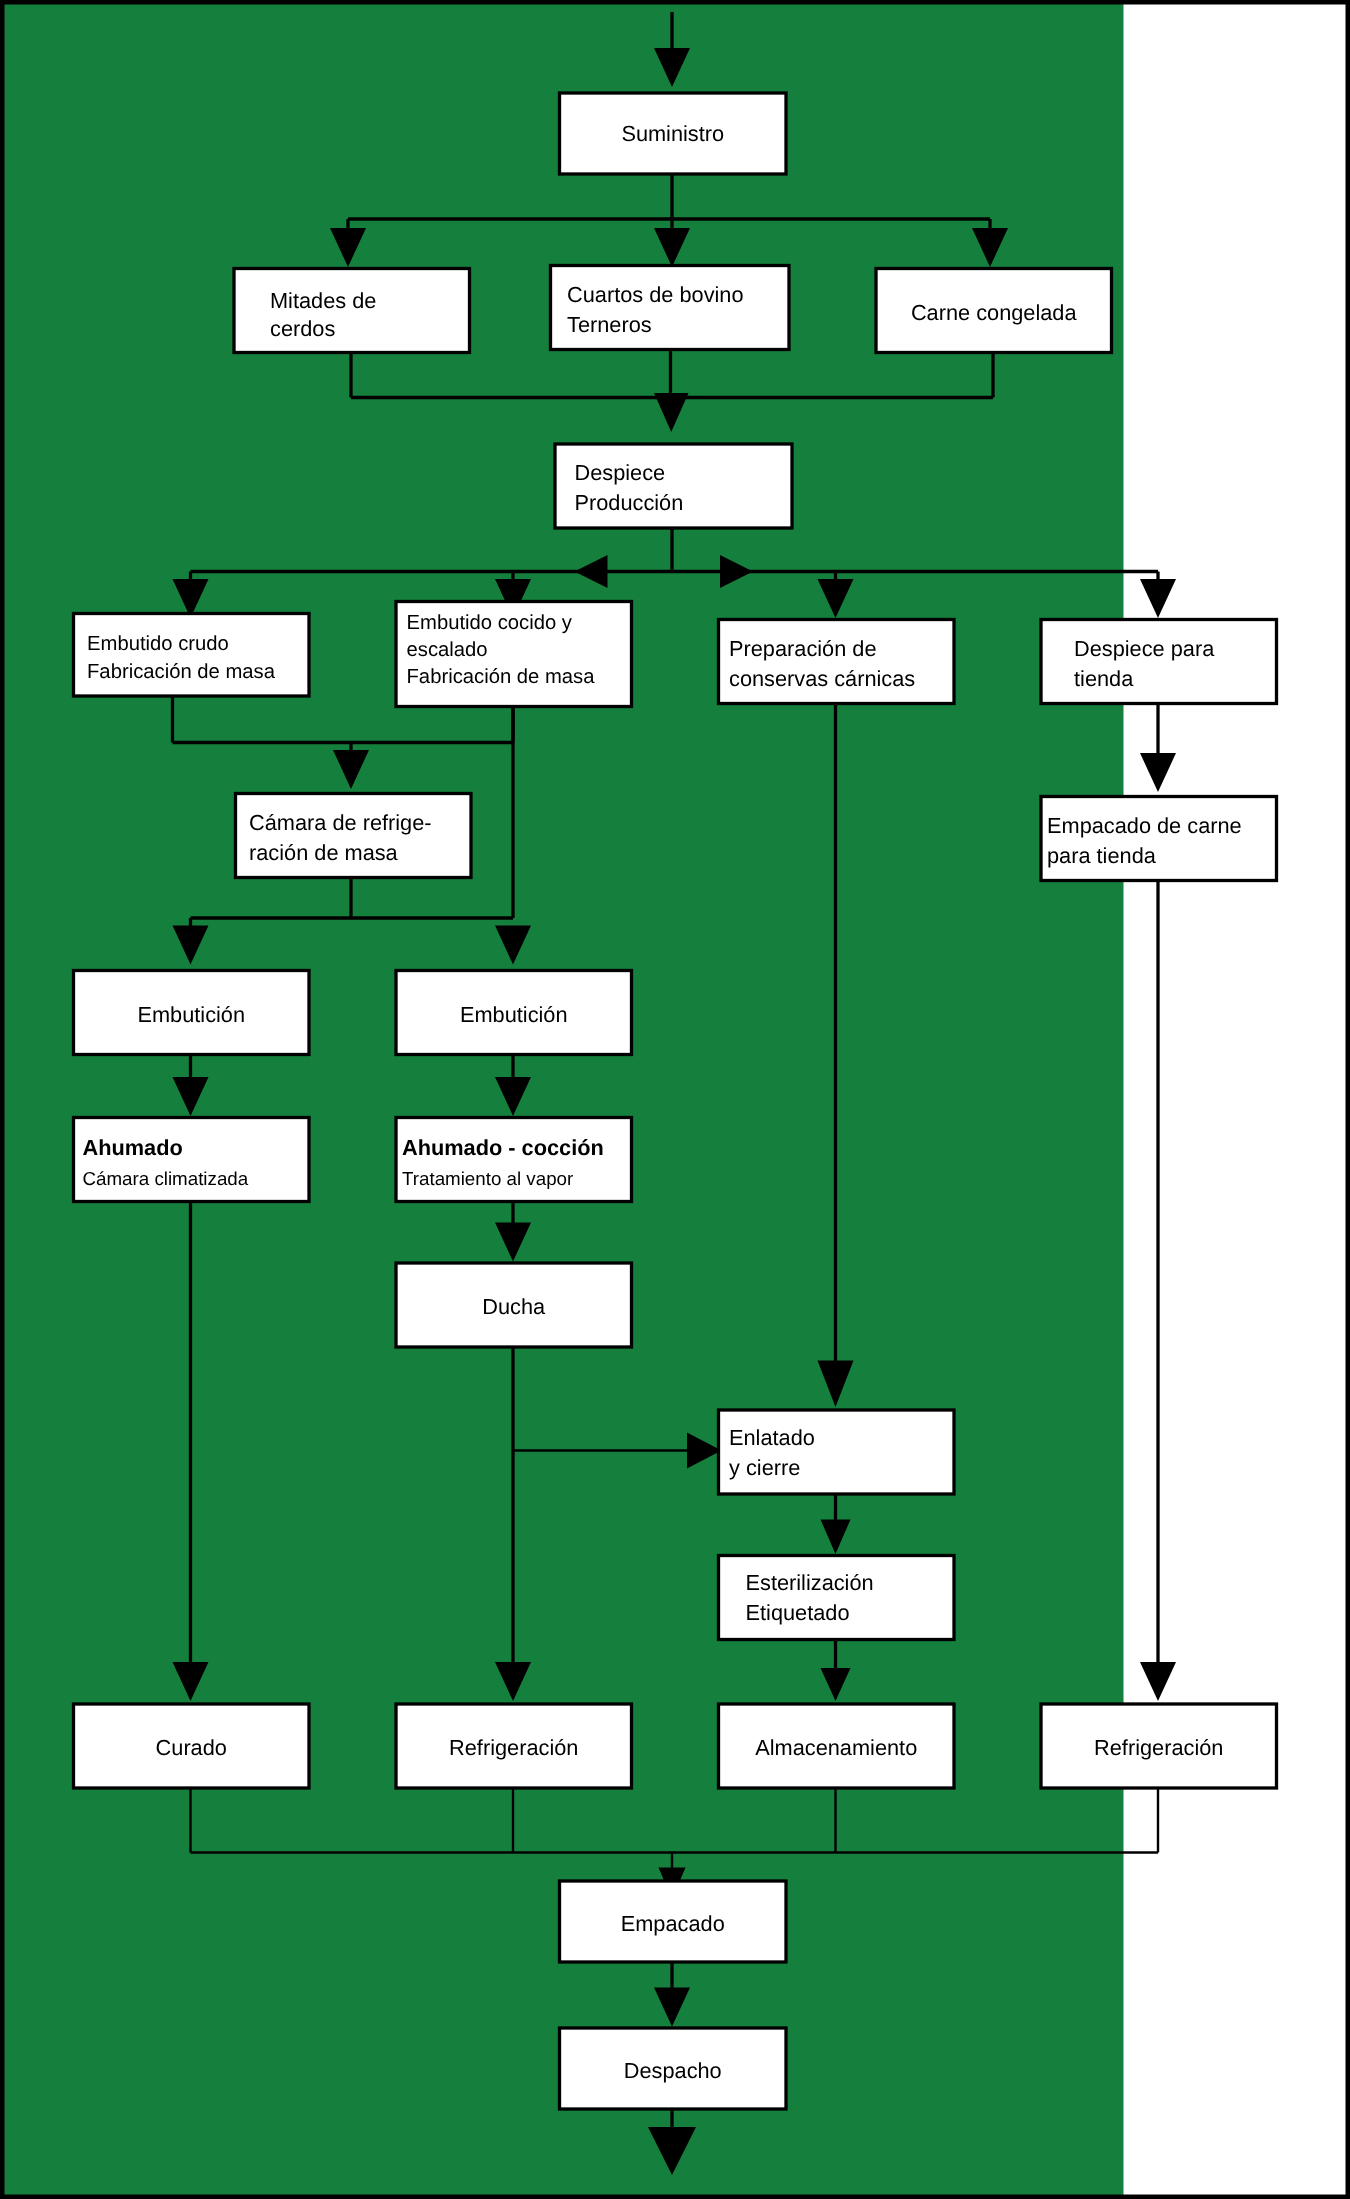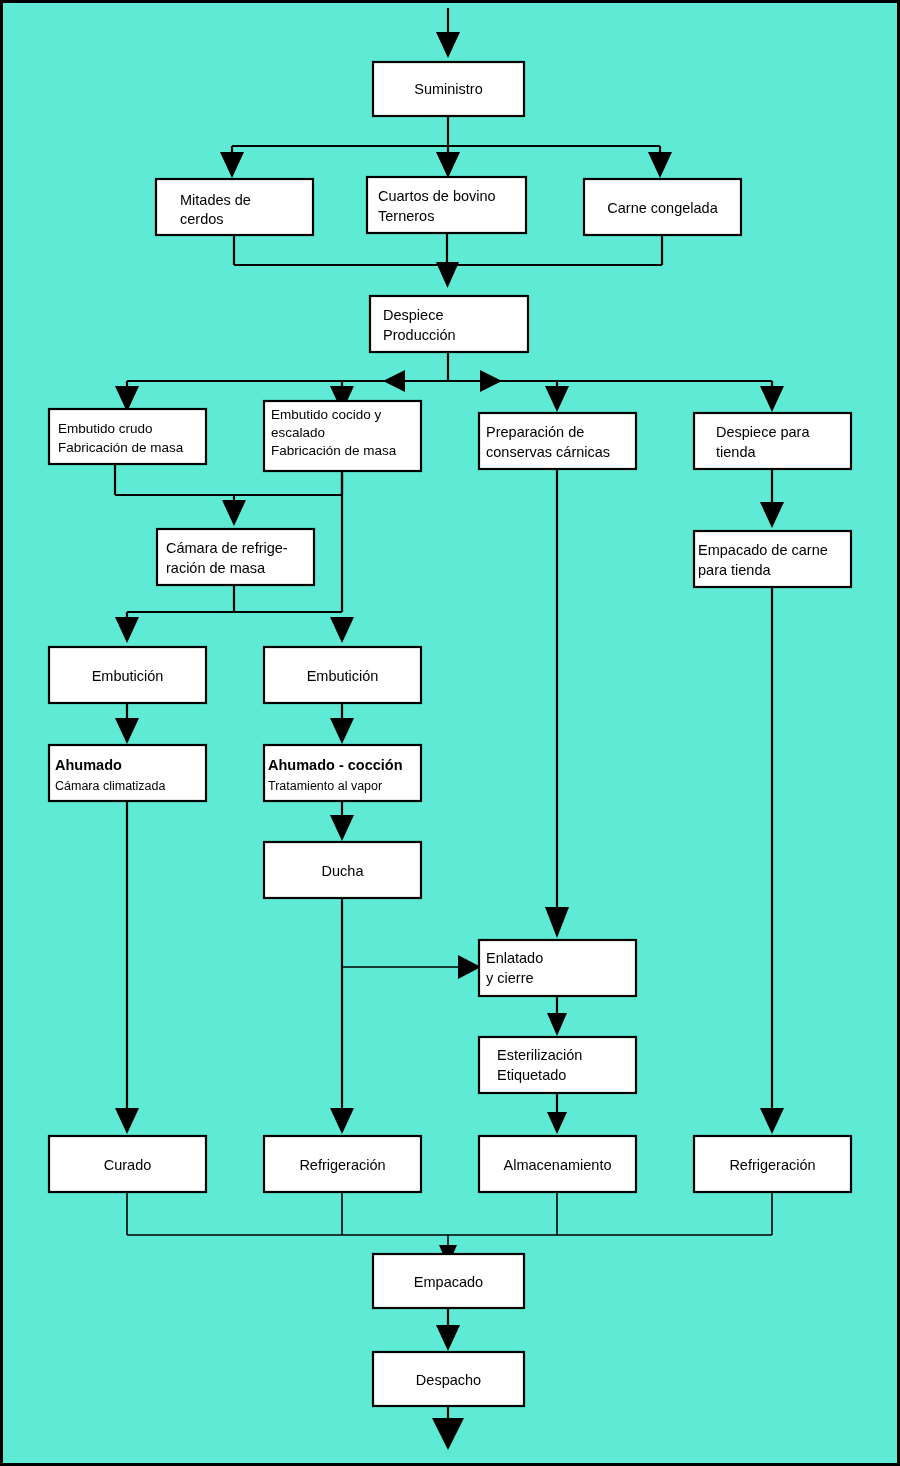--- a/index.html
+++ b/index.html
@@ -7,23 +7,23 @@
     padding: 0;
     background: #ffffff;
   }
   body {
     width: 900px;
     height: 1466px;
     font-family: "Liberation Sans", sans-serif;
   }
   #diagram-root {
     position: relative;
-    width: 900px;
+    width: 749px;
     height: 1466px;
-    background: #5eead4;
+    background: #15803d;
   }
   svg#flowchart {
     display: block;
     width: 900px;
     height: 1466px;
   }
   .node-rect {
     fill: #ffffff;
     stroke: #000000;
     stroke-width: 2.2;

